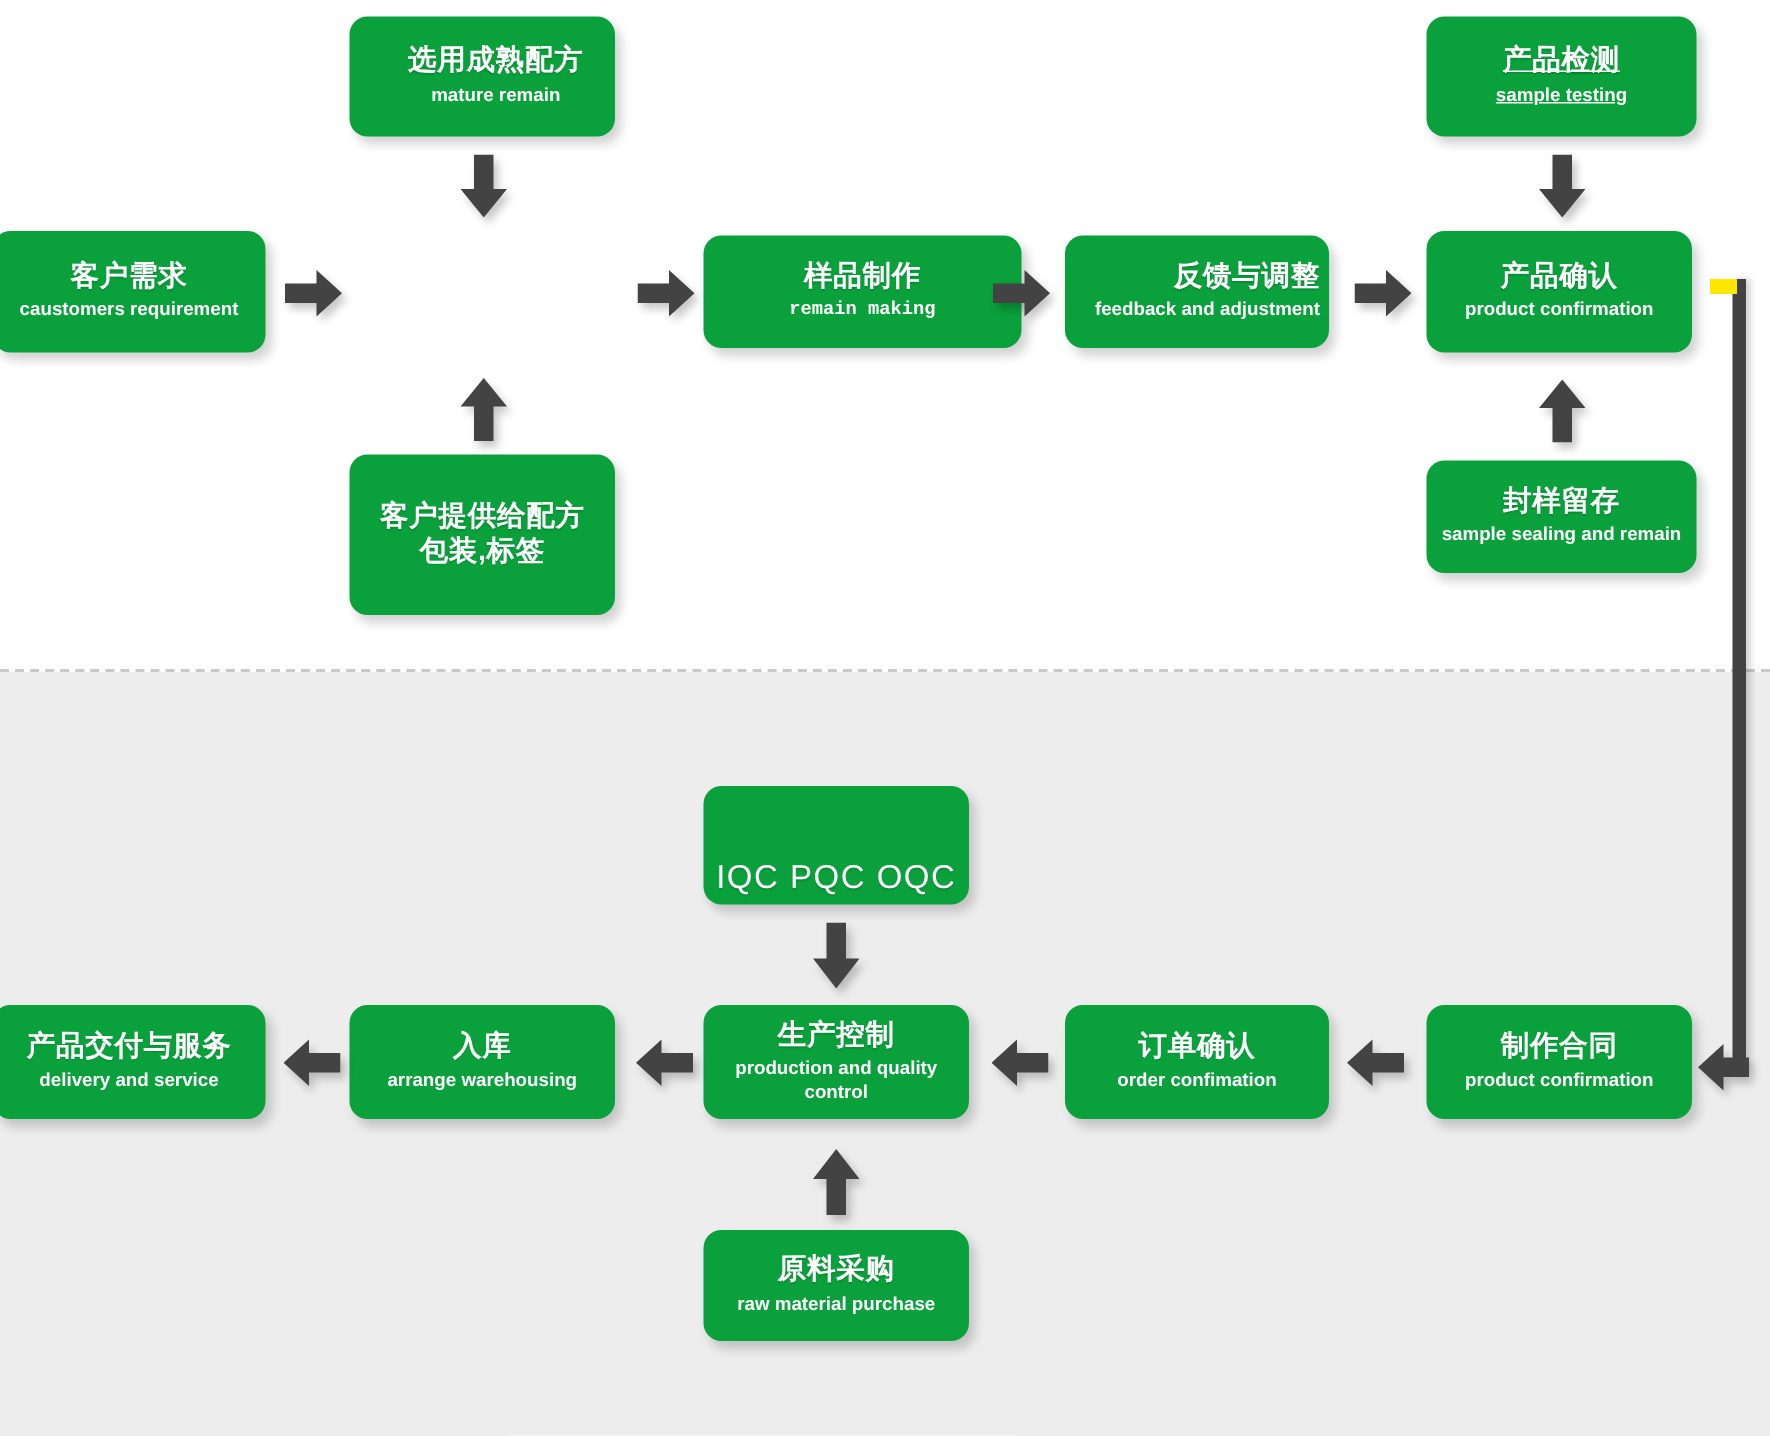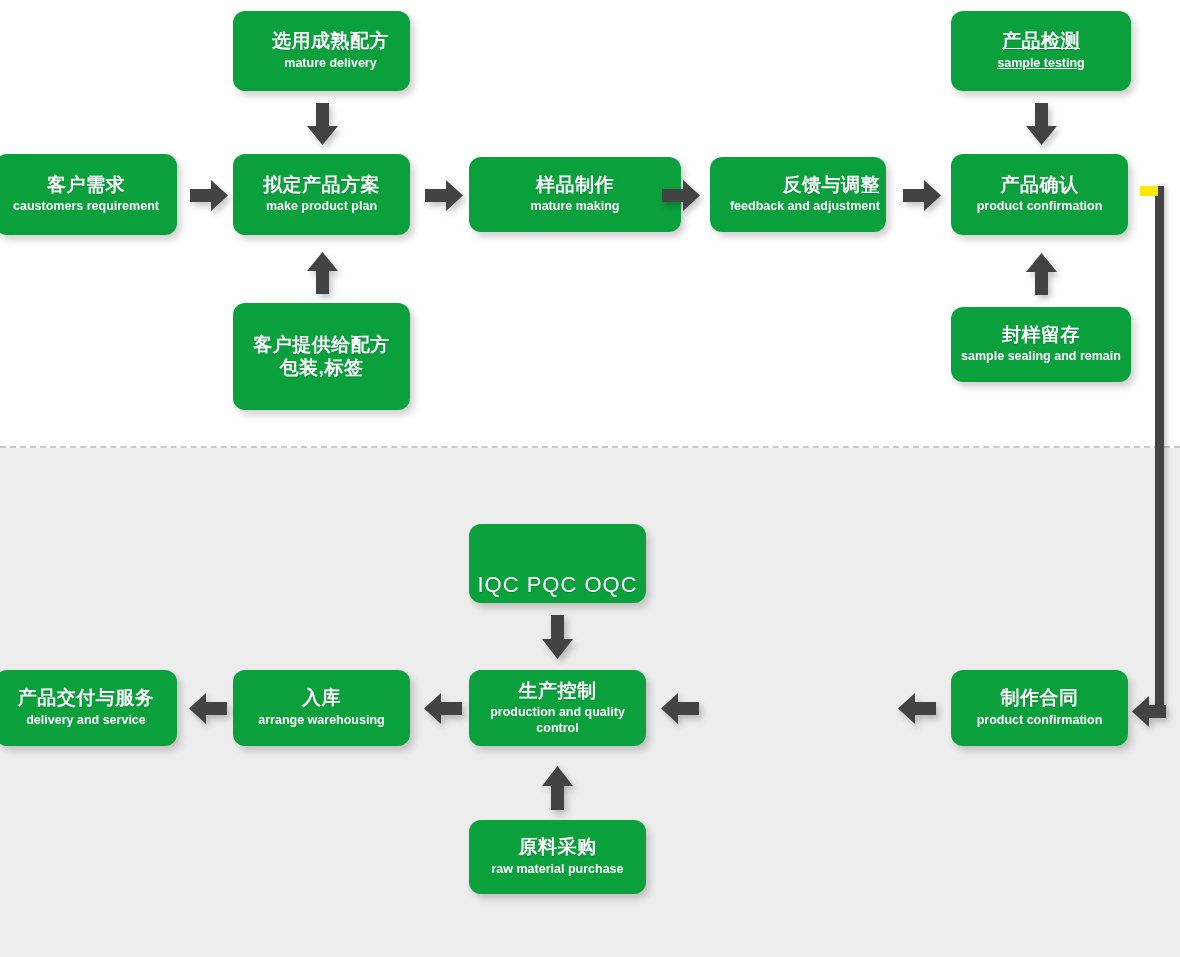--- a/index.html
+++ b/index.html
@@ -104,36 +104,32 @@
 <body>
 
 <div id="canvas">
 
   <div class="band-top"></div>
   <div class="band-bottom"></div>
   <div class="divider"></div>
 
   <div class="node" style="left:233px; top:11px; width:177px; height:80px;padding-left:24px;">
     <div class="zh">选用成熟配方</div>
-    <div class="en">mature delivery</div>
+    <div class="en">mature remain</div>
   </div>
 
   <div class="node" style="left:-5px; top:154px; width:182px; height:81px;">
     <div class="zh">客户需求</div>
     <div class="en">caustomers requirement</div>
   </div>
 
-  <div class="node" style="left:233px; top:154px; width:177px; height:81px;">
-    <div class="zh">拟定产品方案</div>
-    <div class="en">make product plan</div>
-  </div>
-
-  <div class="node" style="left:469px; top:157px; width:212px; height:75px;">
+
+  <div class="node" style="left:469px; top:157px; width:212px; height:75px;font-family:Liberation Mono, monospace;">
     <div class="zh">样品制作</div>
-    <div class="en">mature making</div>
+    <div class="en">remain making</div>
   </div>
 
   <div class="node" style="left:710px; top:157px; width:176px; height:75px;align-items:flex-end;">
     <div class="zh">反馈与调整</div>
     <div class="en">feedback and adjustment</div>
   </div>
 
   <div class="node" style="left:951px; top:154px; width:177px; height:81px;">
     <div class="zh">产品确认</div>
     <div class="en">product confirmation</div>
@@ -167,20 +163,24 @@
   <div class="node" style="left:233px; top:670px; width:177px; height:76px;">
     <div class="zh">入库</div>
     <div class="en">arrange warehousing</div>
   </div>
 
   <div class="node" style="left:469px; top:670px; width:177px; height:76px;">
     <div class="zh">生产控制</div>
     <div class="en">production and quality control</div>
   </div>
 
+  <div class="node" style="left:710px; top:670px; width:176px; height:76px;">
+    <div class="zh">订单确认</div>
+    <div class="en">order confimation</div>
+  </div>
 
   <div class="node" style="left:951px; top:670px; width:177px; height:76px;">
     <div class="zh">制作合同</div>
     <div class="en">product confirmation</div>
   </div>
 
   <div class="node" style="left:469px; top:820px; width:177px; height:74px;">
     <div class="zh">原料采购</div>
     <div class="en">raw material purchase</div>
   </div>

